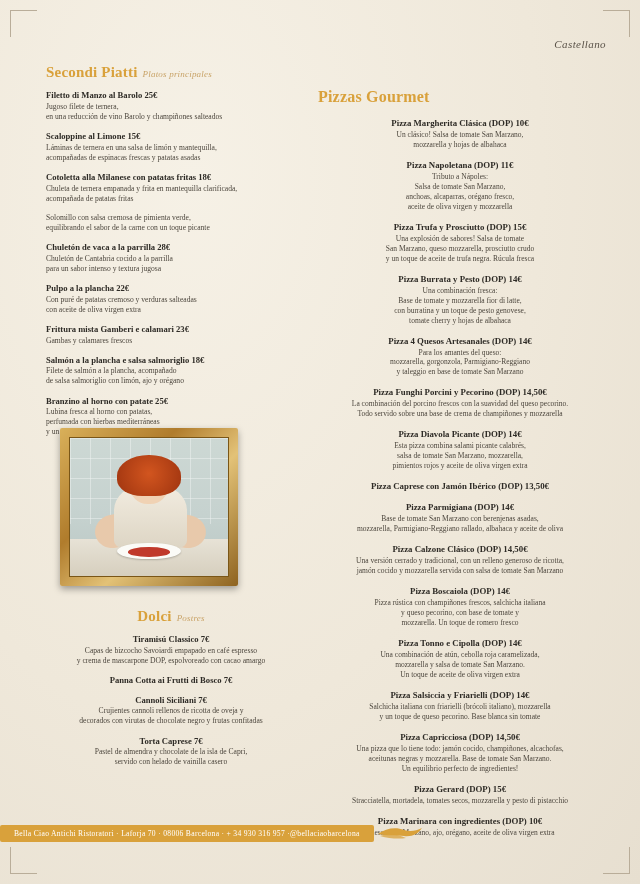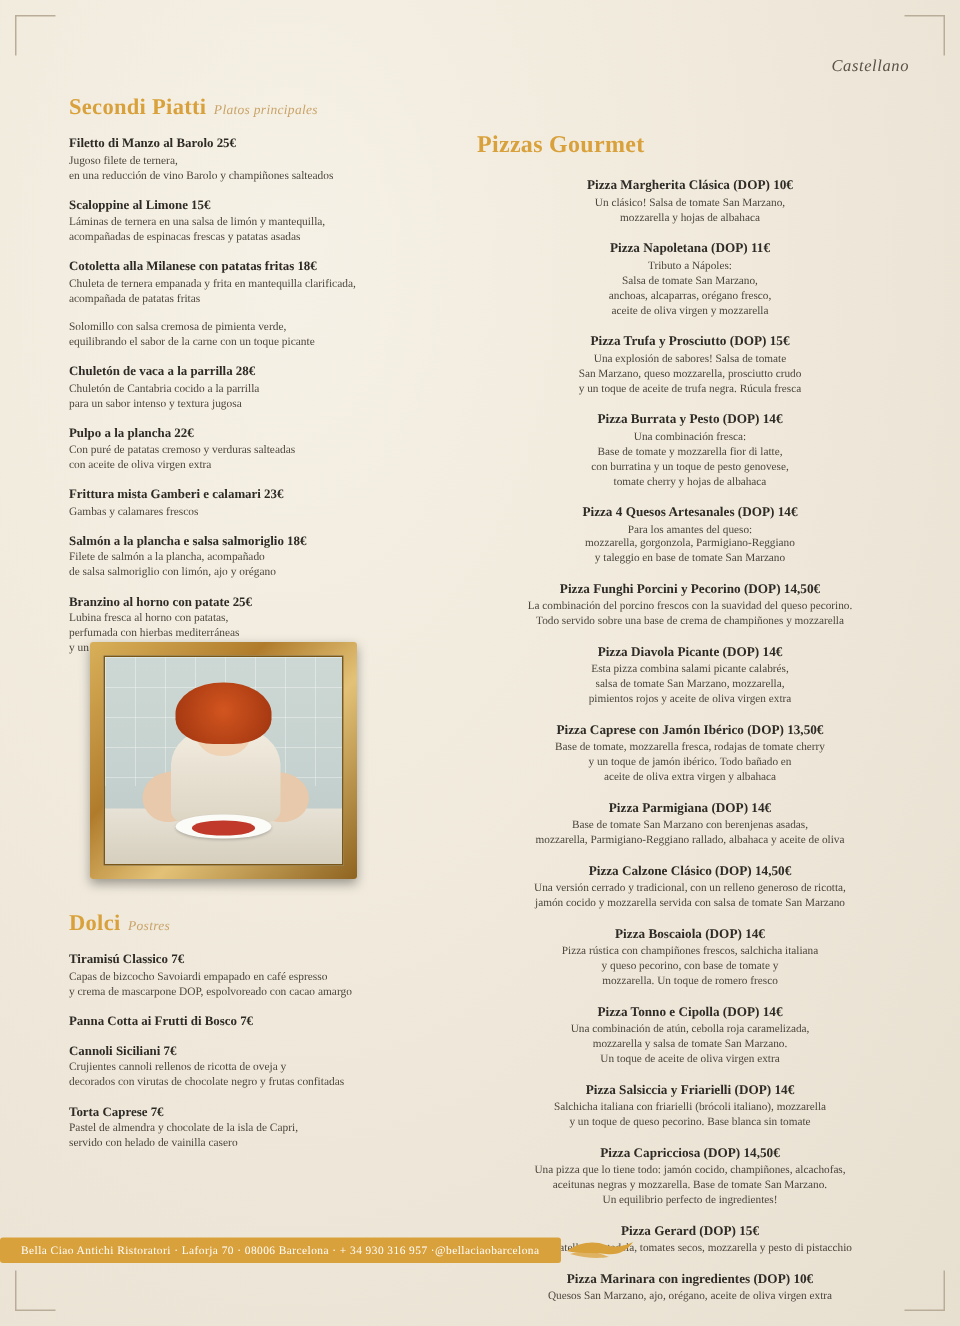--- a/index.html
+++ b/index.html
@@ -285,21 +285,21 @@
       <div class="pic-arm-l"></div>
       <div class="pic-arm-r"></div>
       <div class="pic-body"></div>
       <div class="pic-head"></div>
       <div class="pic-hair"></div>
       <div class="pic-plate"></div>
       <div class="pic-pasta"></div>
     </div>
   </div>
 
-  <div style="position:absolute; left:46px; top:608px; width:250px;">
+  <div style="position:absolute; left:46px; top:608px; width:250px;text-align:center;">
     <div class="sec-head">
       <span>Dolci</span><span class="sub">Postres</span>
     </div>
     <div>
       <div class="item">
         <div class="name">Tiramisú Classico 7€</div>
         <div class="desc">Capas de bizcocho Savoiardi empapado en café espresso<br>y crema de mascarpone DOP, espolvoreado con cacao amargo</div>
       </div>
       <div class="item">
         <div class="name">Panna Cotta ai Frutti di Bosco 7€</div>
@@ -342,21 +342,20 @@
       <div class="item">
         <div class="name">Pizza Funghi Porcini y Pecorino (DOP) 14,50€</div>
         <div class="desc">La combinación del porcino frescos con la suavidad del queso pecorino.<br>Todo servido sobre una base de crema de champiñones y mozzarella</div>
       </div>
       <div class="item">
         <div class="name">Pizza Diavola Picante (DOP) 14€</div>
         <div class="desc">Esta pizza combina salami picante calabrés,<br>salsa de tomate San Marzano, mozzarella,<br>pimientos rojos y aceite de oliva virgen extra</div>
       </div>
       <div class="item">
         <div class="name">Pizza Caprese con Jamón Ibérico (DOP) 13,50€</div>
-        <div class="desc">Base de tomate, mozzarella fresca, rodajas de tomate cherry<br>y un toque de jamón ibérico. Todo bañado en<br>aceite de oliva extra virgen y albahaca</div>
       </div>
       <div class="item">
         <div class="name">Pizza Parmigiana (DOP) 14€</div>
         <div class="desc">Base de tomate San Marzano con berenjenas asadas,<br>mozzarella, Parmigiano-Reggiano rallado, albahaca y aceite de oliva</div>
       </div>
       <div class="item">
         <div class="name">Pizza Calzone Clásico (DOP) 14,50€</div>
         <div class="desc">Una versión cerrado y tradicional, con un relleno generoso de ricotta,<br>jamón cocido y mozzarella servida con salsa de tomate San Marzano</div>
       </div>
       <div class="item">

